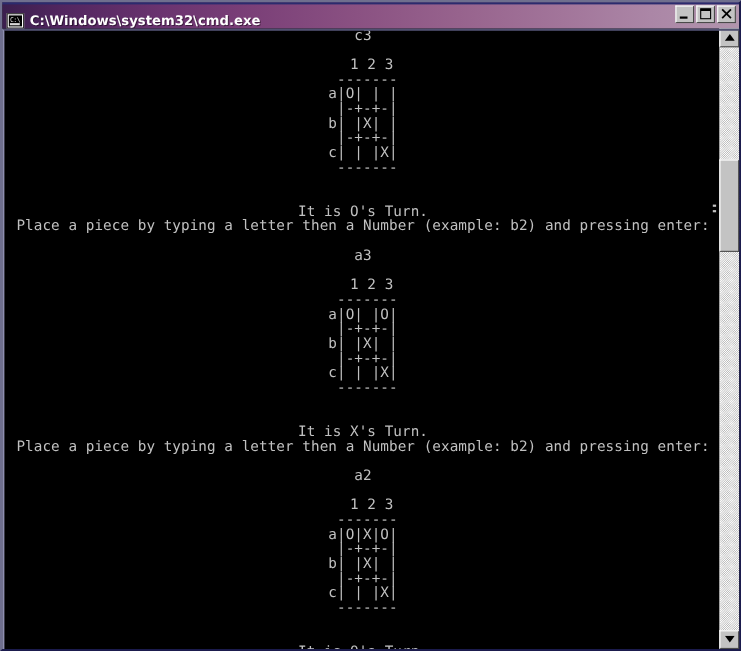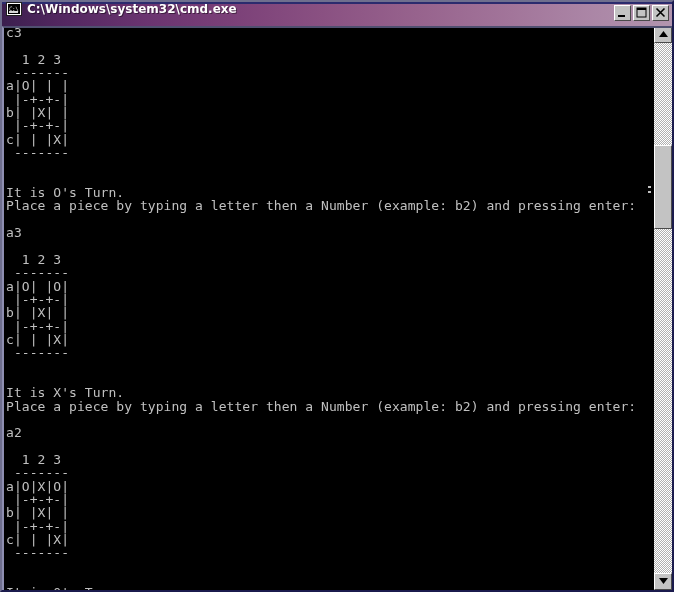--- a/index.html
+++ b/index.html
@@ -50,21 +50,21 @@
         #3b1f4e 0%,
         #51265f 8%,
         #6b3470 22%,
         #7b4078 34%,
         #8a5182 48%,
         #97638d 62%,
         #a2759a 76%,
         #ab86a6 88%,
         #b295ae 100%);
     display: flex;
-    align-items: flex-start;
+    align-items: flex-end;
     z-index: 20;
   }
   #titlebar .tb-highlight {
     position: absolute;
     left: 0; top: 0;
     width: 100%;
     height: 2px;
     background: #2b2b6e;
   }
 
@@ -160,20 +160,21 @@
     top: 0px;
     width: 648px;
     height: 564px;
     overflow: hidden;
     color: #c0c0c0;
     font-family: "DejaVu Sans Mono", monospace;
     font-size: 13px;
     line-height: 13.35px;
     white-space: pre;
     letter-spacing: 0.05px;
+    text-align: center;
   }
   #console .line {
     height: 13.35px;
     white-space: pre;
   }
 
   
   #scrollbar {
     position: absolute;
     right: 2px;

